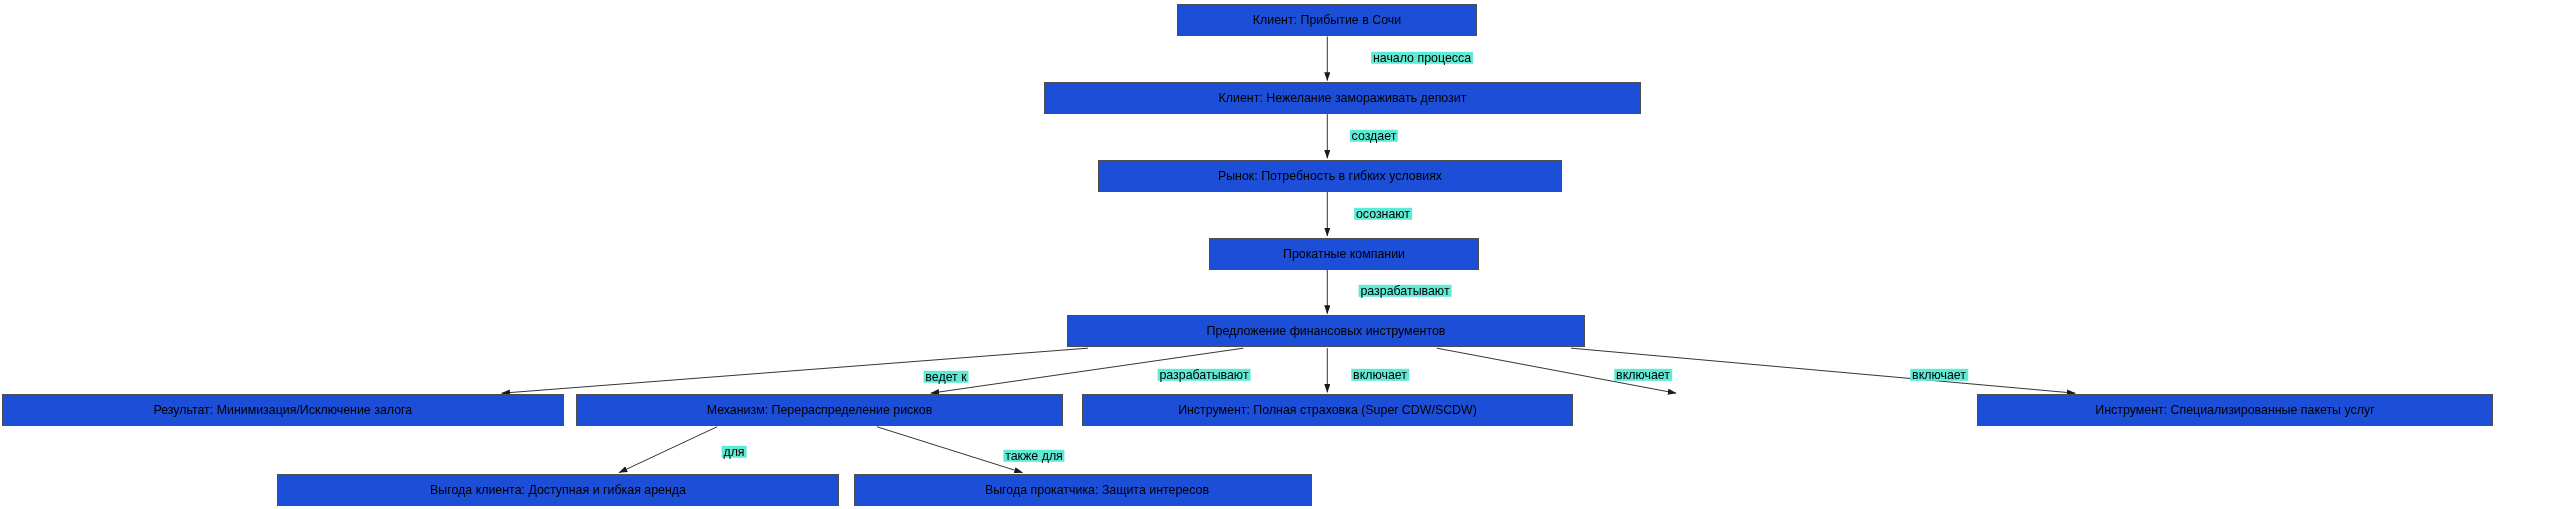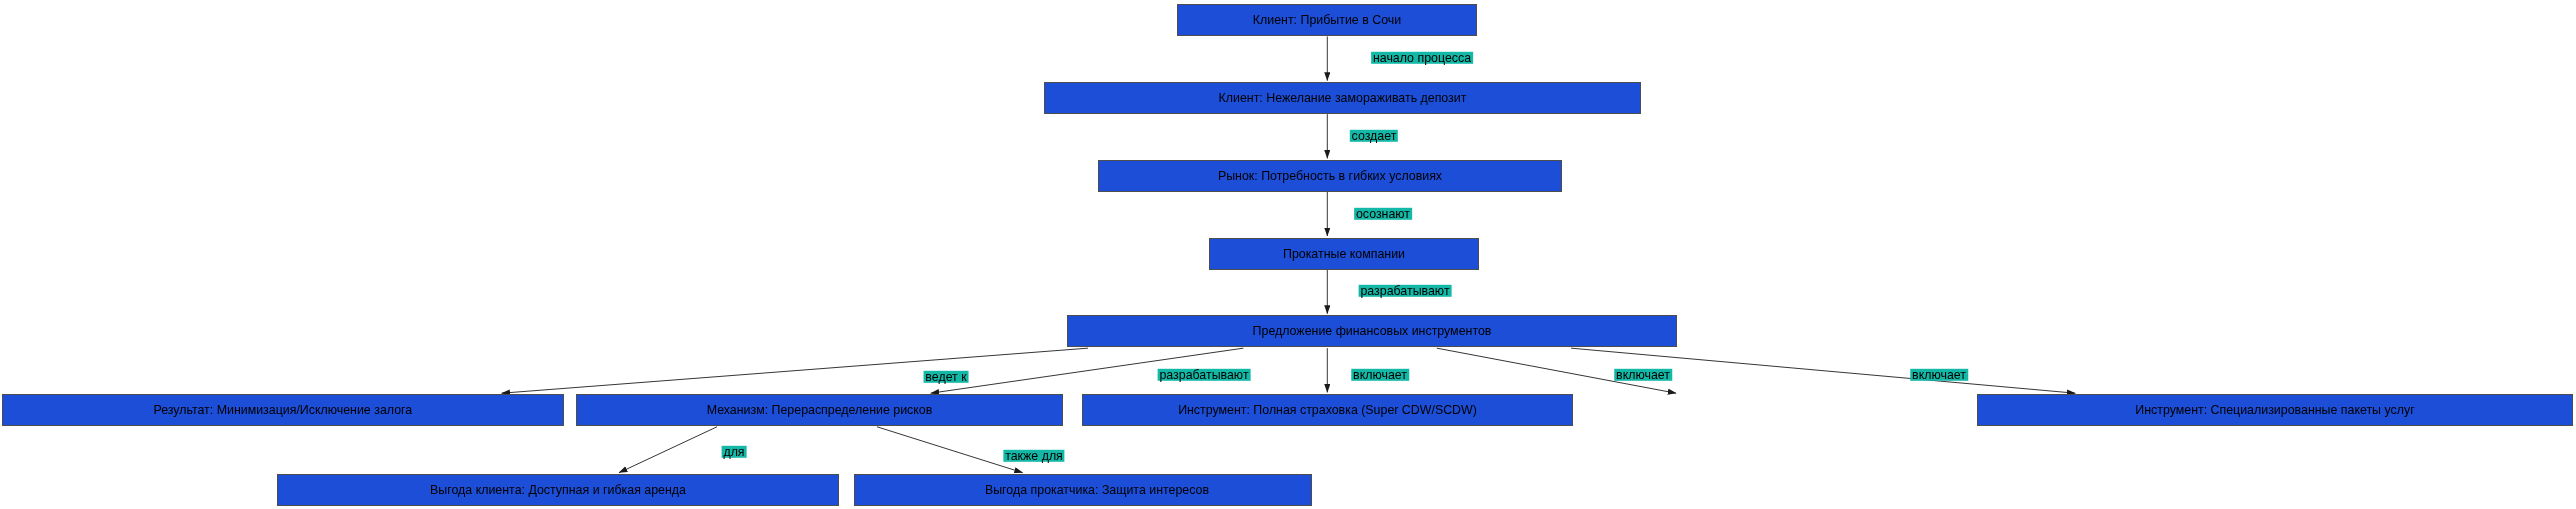--- a/index.html
+++ b/index.html
@@ -29,21 +29,21 @@
     color: #000000;
     white-space: nowrap;
     text-align: center;
   }
   .edge-label {
     position: absolute;
     transform: translate(-50%, -50%);
     font-size: 12.4px;
     color: #000000;
     white-space: nowrap;
-    background: #14b8a6;
+    background: #5eead4;
     padding: 0 1.8px;
     line-height: 1;
   }
 </style>
 </head>
 <body>
 
 <div class="canvas">
 
   <svg class="edges" viewBox="0 0 2917 577" xmlns="http://www.w3.org/2000/svg">
@@ -69,26 +69,26 @@
       <use href="#none"></use>
     </g>
 
     <style>line { marker-end: url(#arrow); }</style>
   </svg>
 
   <div class="node" style="left:1177px; top:4.4px;   width:300px;">Клиент: Прибытие в Сочи</div>
   <div class="node" style="left:1044px; top:82px;  width:597px;">Клиент: Нежелание замораживать депозит</div>
   <div class="node" style="left:1098px; top:160px; width:464px;">Рынок: Потребность в гибких условиях</div>
   <div class="node" style="left:1182px; top:238px; width:270px;margin-left:27px;">Прокатные компании</div>
-  <div class="node" style="left:1067px; top:315px; width:610px;">Предложение финансовых инструментов</div>
+  <div class="node" style="left:1067px; top:315px; width:518px;">Предложение финансовых инструментов</div>
 
   <div class="node" style="left:1.8px;    top:394px; width:562px;">Результат: Минимизация/Исключение залога</div>
   <div class="node" style="left:576px;  top:394px; width:487px;">Механизм: Перераспределение рисков</div>
   <div class="node" style="left:1082px; top:394px; width:491px;">Инструмент: Полная страховка (Super CDW/SCDW)</div>
-  <div class="node" style="left:1977px; top:394px; width:596px;">Инструмент: Специализированные пакеты услуг</div>
+  <div class="node" style="left:1977px; top:394px; width:516px;">Инструмент: Специализированные пакеты услуг</div>
 
   <div class="node" style="left:277px;  top:474px; width:562px;">Выгода клиента: Доступная и гибкая аренда</div>
   <div class="node" style="left:854px;  top:474px; width:458px;padding-left:28px;">Выгода прокатчика: Защита интересов</div>
 
   <span class="edge-label" style="left:1422px; top:58px;">начало процесса</span>
   <span class="edge-label" style="left:1374px; top:136px;">создает</span>
   <span class="edge-label" style="left:1383px; top:214px;">осознают</span>
   <span class="edge-label" style="left:1405px; top:291px;">разрабатывают</span>
   <span class="edge-label" style="left:946px; top:377px;">ведет к</span>
   <span class="edge-label" style="left:1204px; top:375px;">разрабатывают</span>

